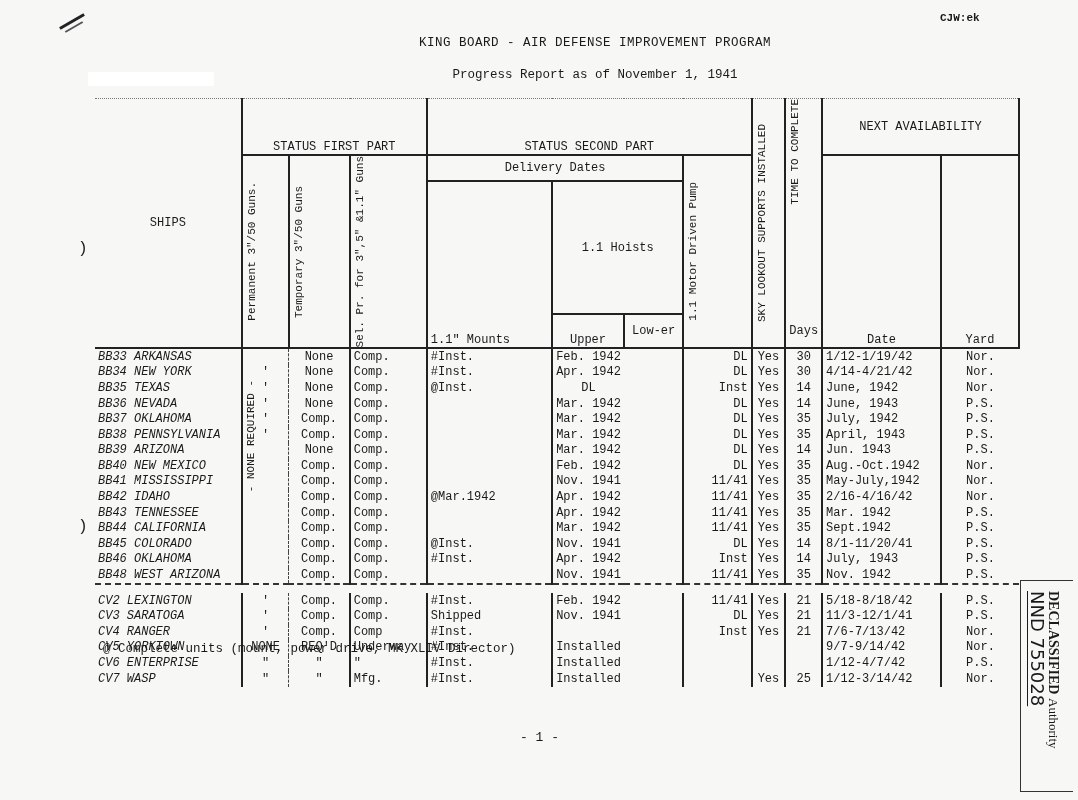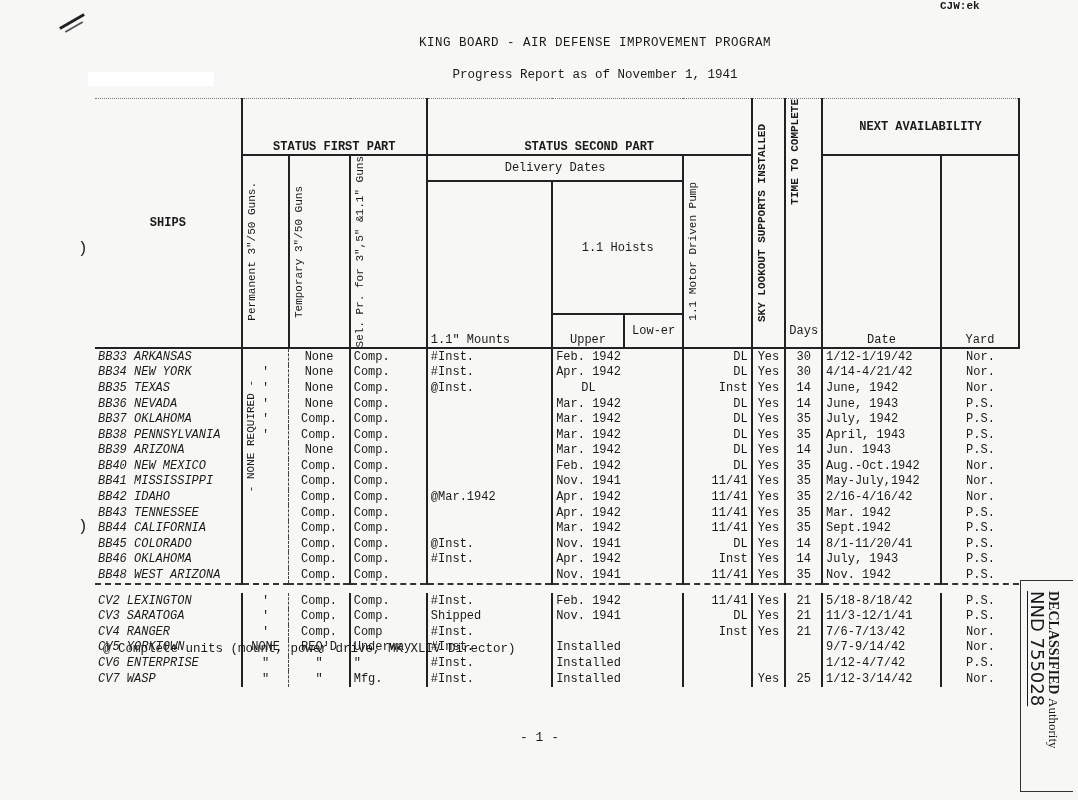--- a/index.html
+++ b/index.html
@@ -3,32 +3,32 @@
 <meta charset="utf-8">
 <style>
   html, body { margin: 0; padding: 0; }
   body {
     width: 1078px; height: 800px; overflow: hidden;
     background: #f7f7f5; color: #1a1a1a;
     font-family: "Liberation Mono", "DejaVu Sans Mono", monospace;
     font-size: 12px; position: relative;
   }
   .abs { position: absolute; }
-  .corner-note { left: 940px; top: 0; font-size: 11px; font-weight: bold; }
+  .corner-note { left: 940px; top: 12px; font-size: 11px; font-weight: bold; }
   .pen-mark { left: 58px; top: 20px; width: 28px; height: 3px; background: #222; transform: rotate(-30deg); }
   .pen-mark2 { left: 64px; top: 26px; width: 20px; height: 2px; background: #555; transform: rotate(-30deg); }
   .title { left: 0; width: 1190px; top: 36px; text-align: center; font-size: 12.5px; letter-spacing: 0.5px; }
   .subtitle { left: 0; width: 1190px; top: 68px; text-align: center; font-size: 12.5px; }
   .white-patch { left: 88px; top: 72px; width: 126px; height: 14px; background: #ffffff; }
 
   .table-wrap { left: 95px; top: 98px; width: 925px; }
   table { border-collapse: collapse; font-size: 12px; table-layout: fixed; }
   td, th { padding: 0 3px; white-space: nowrap; font-weight: normal; vertical-align: middle; }
   thead th { border-left: 2px solid #222; border-right: 2px solid #222; }
-  .top-dotted { border-top: 1px dotted #777; font-weight: bold; }
+  .top-dotted { border-top: 1px dotted #777; }
   .hline { border-bottom: 2px solid #222; }
   .vhead { writing-mode: vertical-rl; transform: rotate(180deg); font-size: 11px; line-height: 12px; text-align: left; }
   tbody td { height: 15.6px; line-height: 15px; border-left: 1px dashed #444; }
   tbody td.solid { border-left: 2px solid #222; }
   tbody td.nb { border-left: none; font-style: italic; }
   .c { text-align: center; }
   .r { text-align: right; }
   .sep td { border-top: 2px dashed #333; height: 8px; }
   .vnote { writing-mode: vertical-rl; transform: rotate(180deg); font-size: 11px; }
 

